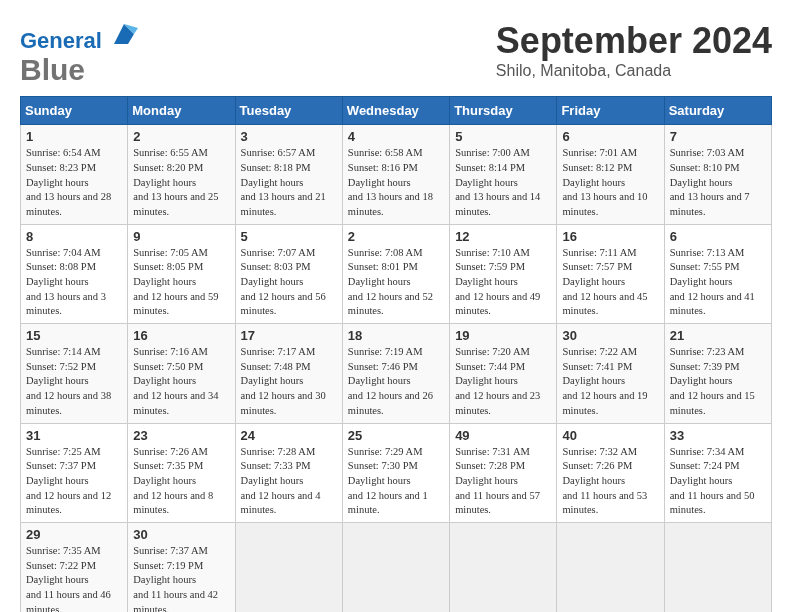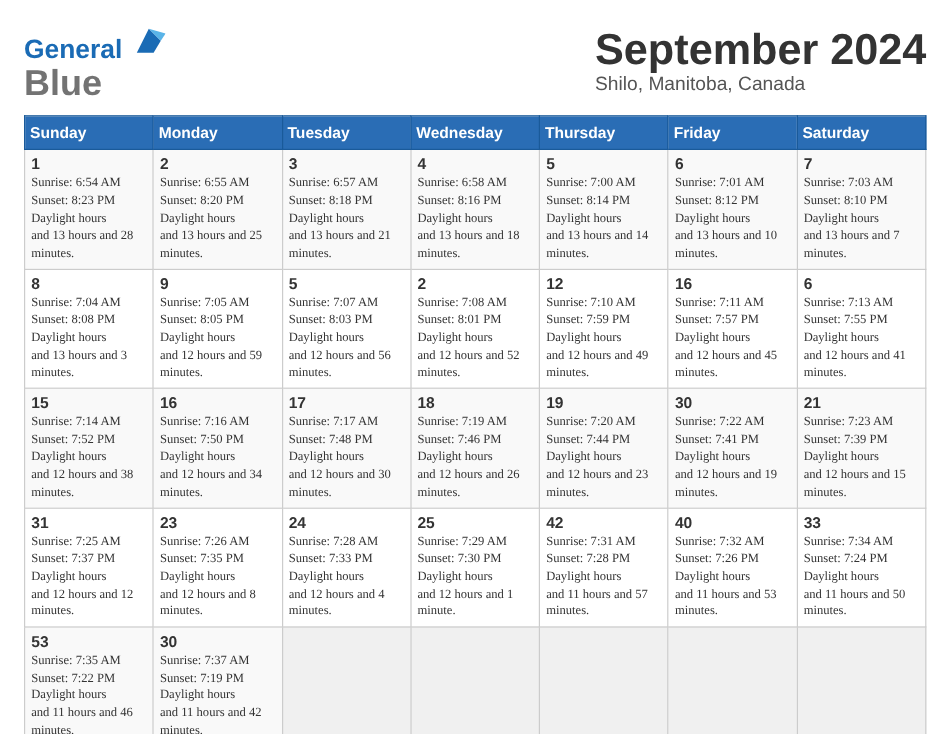--- a/index.html
+++ b/index.html
@@ -226,35 +226,35 @@
       </td>
         <td>
         <div class="day-num">24</div>
         <div class="day-detail">Sunrise: 7:28 AM<br>Sunset: 7:33 PM<br>Daylight hours<br>and 12 hours and 4 minutes.</div>
       </td>
         <td>
         <div class="day-num">25</div>
         <div class="day-detail">Sunrise: 7:29 AM<br>Sunset: 7:30 PM<br>Daylight hours<br>and 12 hours and 1 minute.</div>
       </td>
         <td>
-        <div class="day-num">42</div>
+        <div class="day-num">49</div>
         <div class="day-detail">Sunrise: 7:31 AM<br>Sunset: 7:28 PM<br>Daylight hours<br>and 11 hours and 57 minutes.</div>
       </td>
         <td>
         <div class="day-num">40</div>
         <div class="day-detail">Sunrise: 7:32 AM<br>Sunset: 7:26 PM<br>Daylight hours<br>and 11 hours and 53 minutes.</div>
       </td>
         <td>
         <div class="day-num">33</div>
         <div class="day-detail">Sunrise: 7:34 AM<br>Sunset: 7:24 PM<br>Daylight hours<br>and 11 hours and 50 minutes.</div>
       </td>
       </tr>
       <tr>
         <td>
-        <div class="day-num">53</div>
+        <div class="day-num">29</div>
         <div class="day-detail">Sunrise: 7:35 AM<br>Sunset: 7:22 PM<br>Daylight hours<br>and 11 hours and 46 minutes.</div>
       </td>
         <td>
         <div class="day-num">30</div>
         <div class="day-detail">Sunrise: 7:37 AM<br>Sunset: 7:19 PM<br>Daylight hours<br>and 11 hours and 42 minutes.</div>
       </td>
         <td class="empty-cell"></td>
         <td class="empty-cell"></td>
         <td class="empty-cell"></td>
         <td class="empty-cell"></td>

